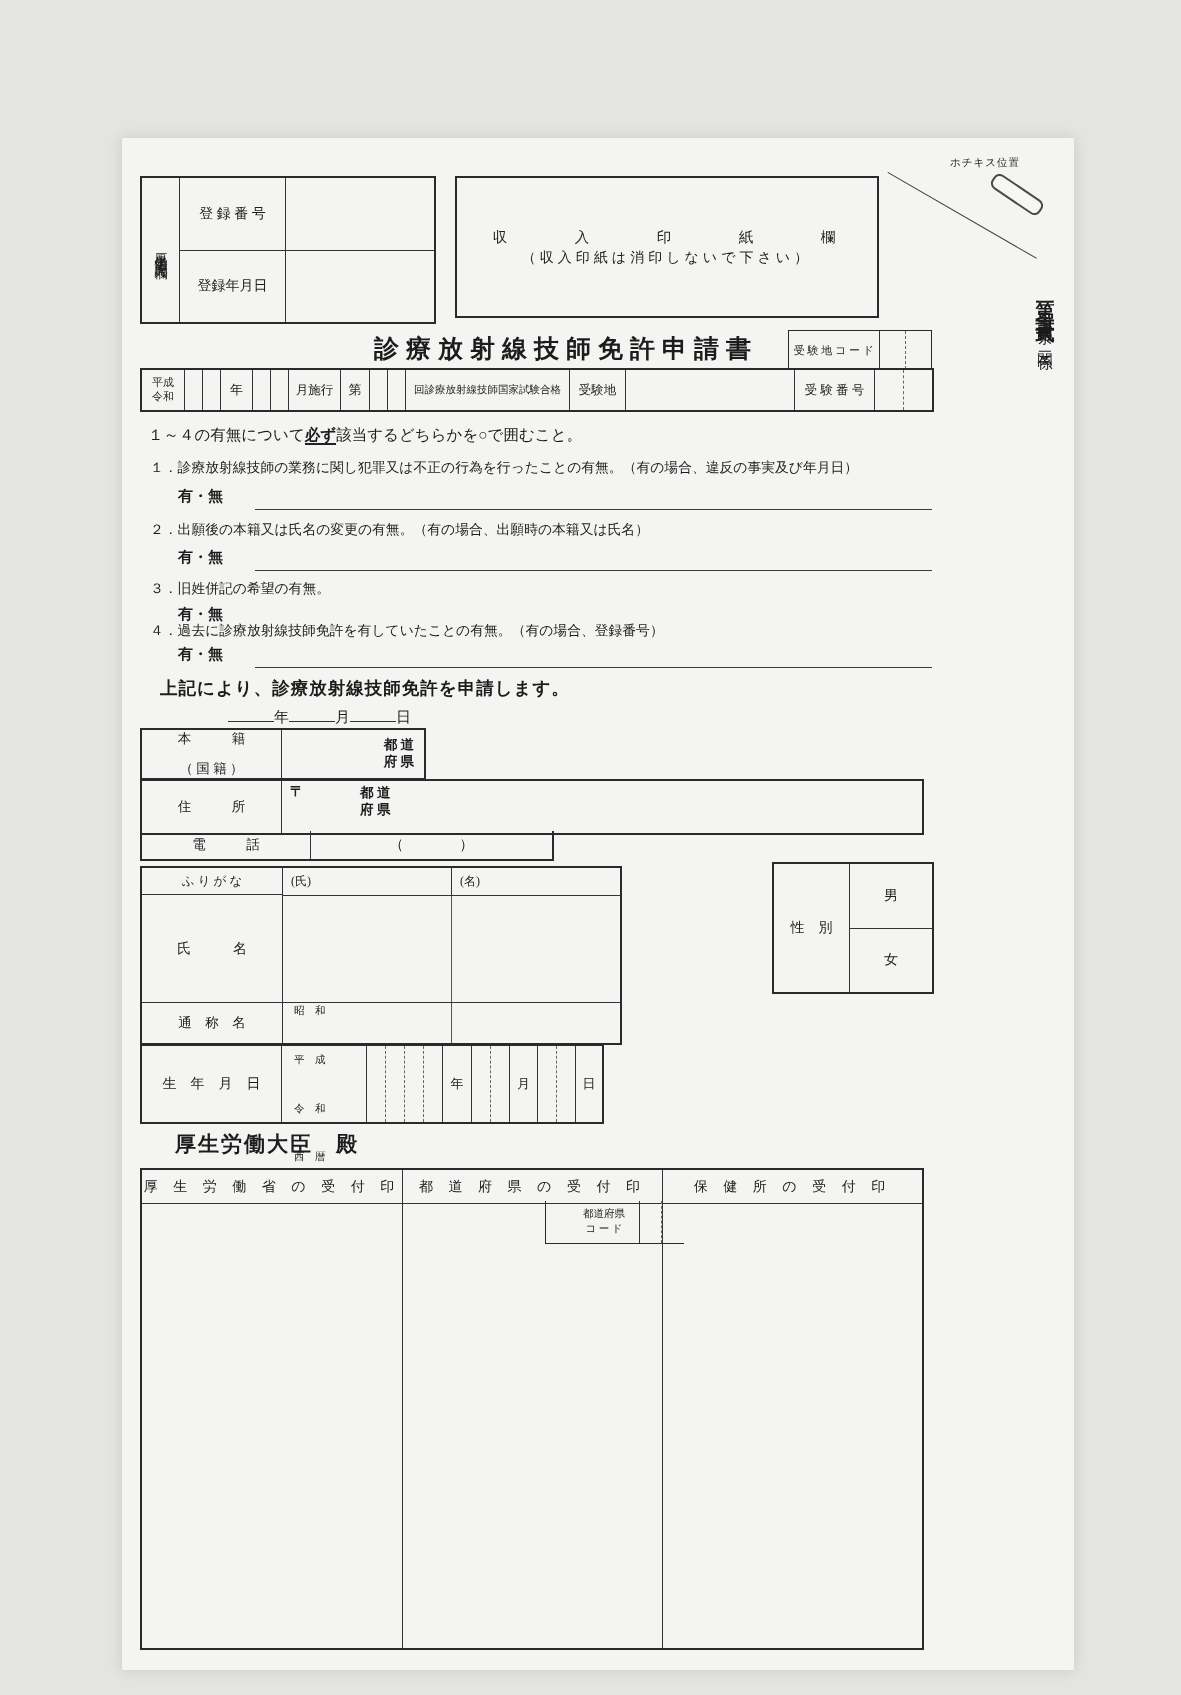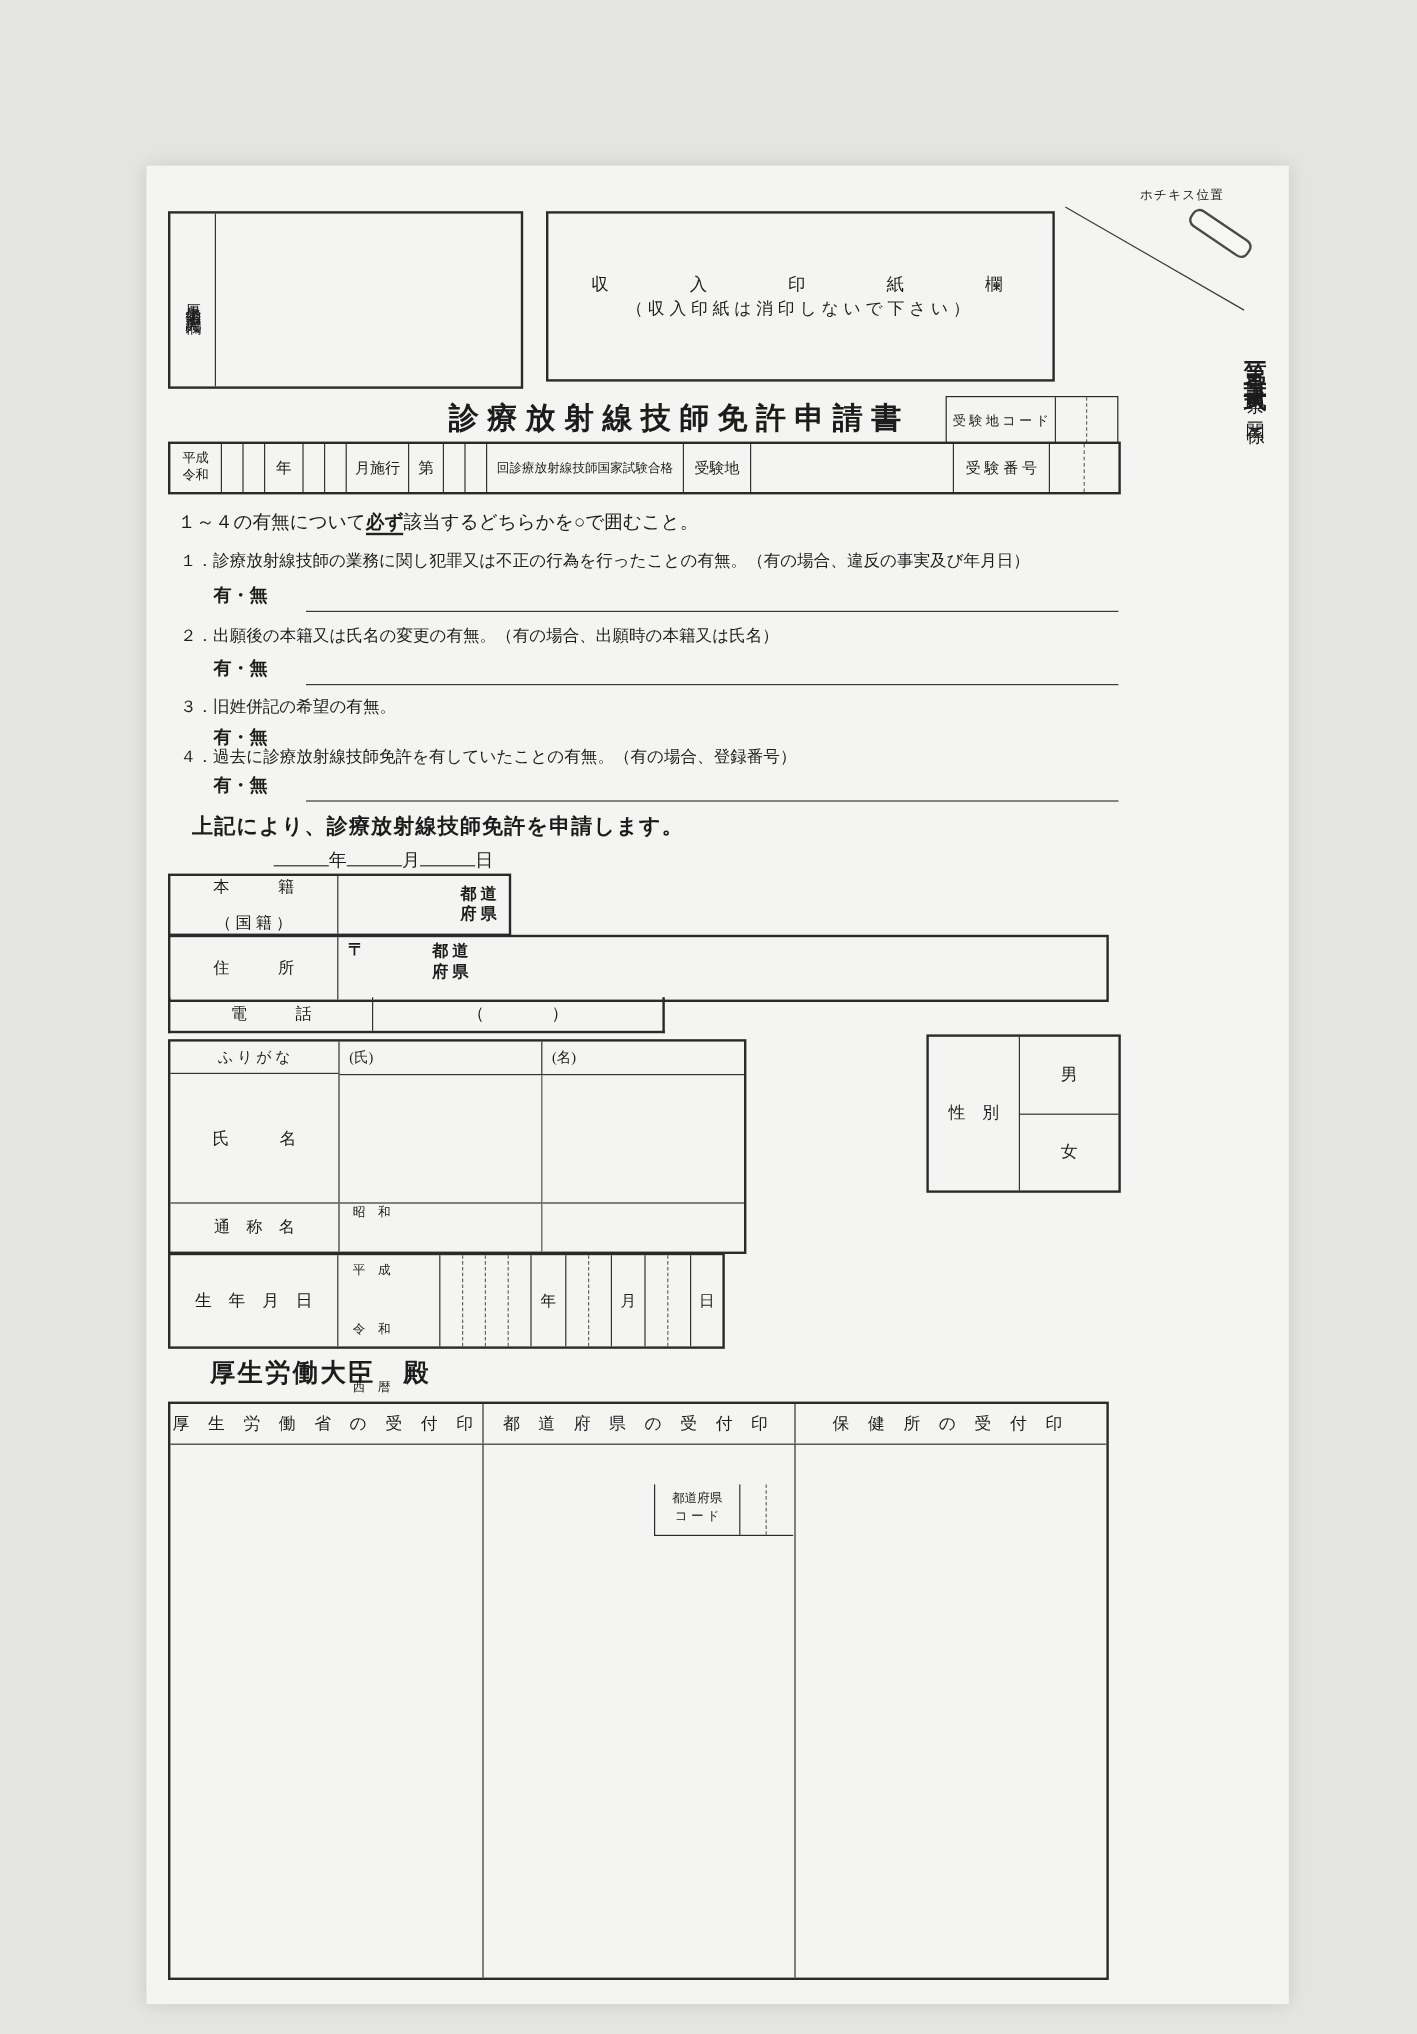--- a/index.html
+++ b/index.html
@@ -21,20 +21,30 @@
 </head>
 <body>
 
 <div id="canvas">
   <div id="paper"></div>
 
   <div class="tbl" style="left:140px;top:176px;width:292px;height:144px;">
     <div class="cell" style="width:38px;border-right:1px solid #333;">
       <span class="vtext" style="font-size:13px;letter-spacing:2px;">厚生労働省記入欄</span>
     </div>
+    <div style="flex:1;display:flex;flex-direction:column;">
+      <div style="flex:1;display:flex;border-bottom:1px solid #333;">
+        <div class="cell" style="width:106px;border-right:1px solid #333;font-size:14px;">登 録 番 号</div>
+        <div class="cell" style="flex:1;"></div>
+      </div>
+      <div style="flex:1;display:flex;">
+        <div class="cell" style="width:106px;border-right:1px solid #333;font-size:14px;">登録年月日</div>
+        <div class="cell" style="flex:1;"></div>
+      </div>
+    </div>
   </div>
 
   <div class="tbl" style="left:455px;top:176px;width:420px;height:138px;flex-direction:column;align-items:center;justify-content:center;">
     <div style="font-size:14.5px;letter-spacing:6px;">収　　　入　　　印　　　紙　　　欄</div>
     <div style="font-size:14px;letter-spacing:4px;margin-top:2px;">（収入印紙は消印しないで下さい）</div>
   </div>
 
   <div class="abs gothic" style="left:950px;top:156px;font-size:10.5px;letter-spacing:1px;">ホチキス位置</div>
   <div class="abs" style="left:888px;top:172px;width:172px;border-top:1.5px solid #3a3a3a;transform:rotate(30deg);transform-origin:0 0;"></div>
   <div class="abs" style="left:988px;top:186px;width:54px;height:13px;border:2.5px solid #4a4a4a;border-radius:7px;background:#f6f6f4;transform:rotate(34deg);"></div>
@@ -194,21 +204,21 @@
       <div class="cell sl" style="width:260px;font-size:14px;letter-spacing:6px;">都 道 府 県 の 受 付 印</div>
       <div class="cell sl" style="flex:1;font-size:14px;letter-spacing:6px;">保 健 所 の 受 付 印</div>
     </div>
     <div style="flex:1;display:flex;">
       <div class="cell" style="width:260px;"></div>
       <div class="cell sl" style="width:260px;"></div>
       <div class="cell sl" style="flex:1;"></div>
     </div>
   </div>
 
-  <div class="tbl" style="left:545px;top:1237px;width:115px;height:42px;border-width:1.5px;border-top:none;border-right:none;">
+  <div class="tbl" style="left:545px;top:1201px;width:115px;height:42px;border-width:1.5px;border-top:none;border-right:none;padding-left:23px;">
     <div class="cell" style="width:70px;">
       <div class="stack2" style="font-size:10.5px;line-height:1.4;">
         <span>都道府県</span>
         <span>コ ー ド</span>
       </div>
     </div>
     <div class="cell sl" style="width:22px;"></div>
     <div class="cell dl" style="flex:1;"></div>
   </div>
 

